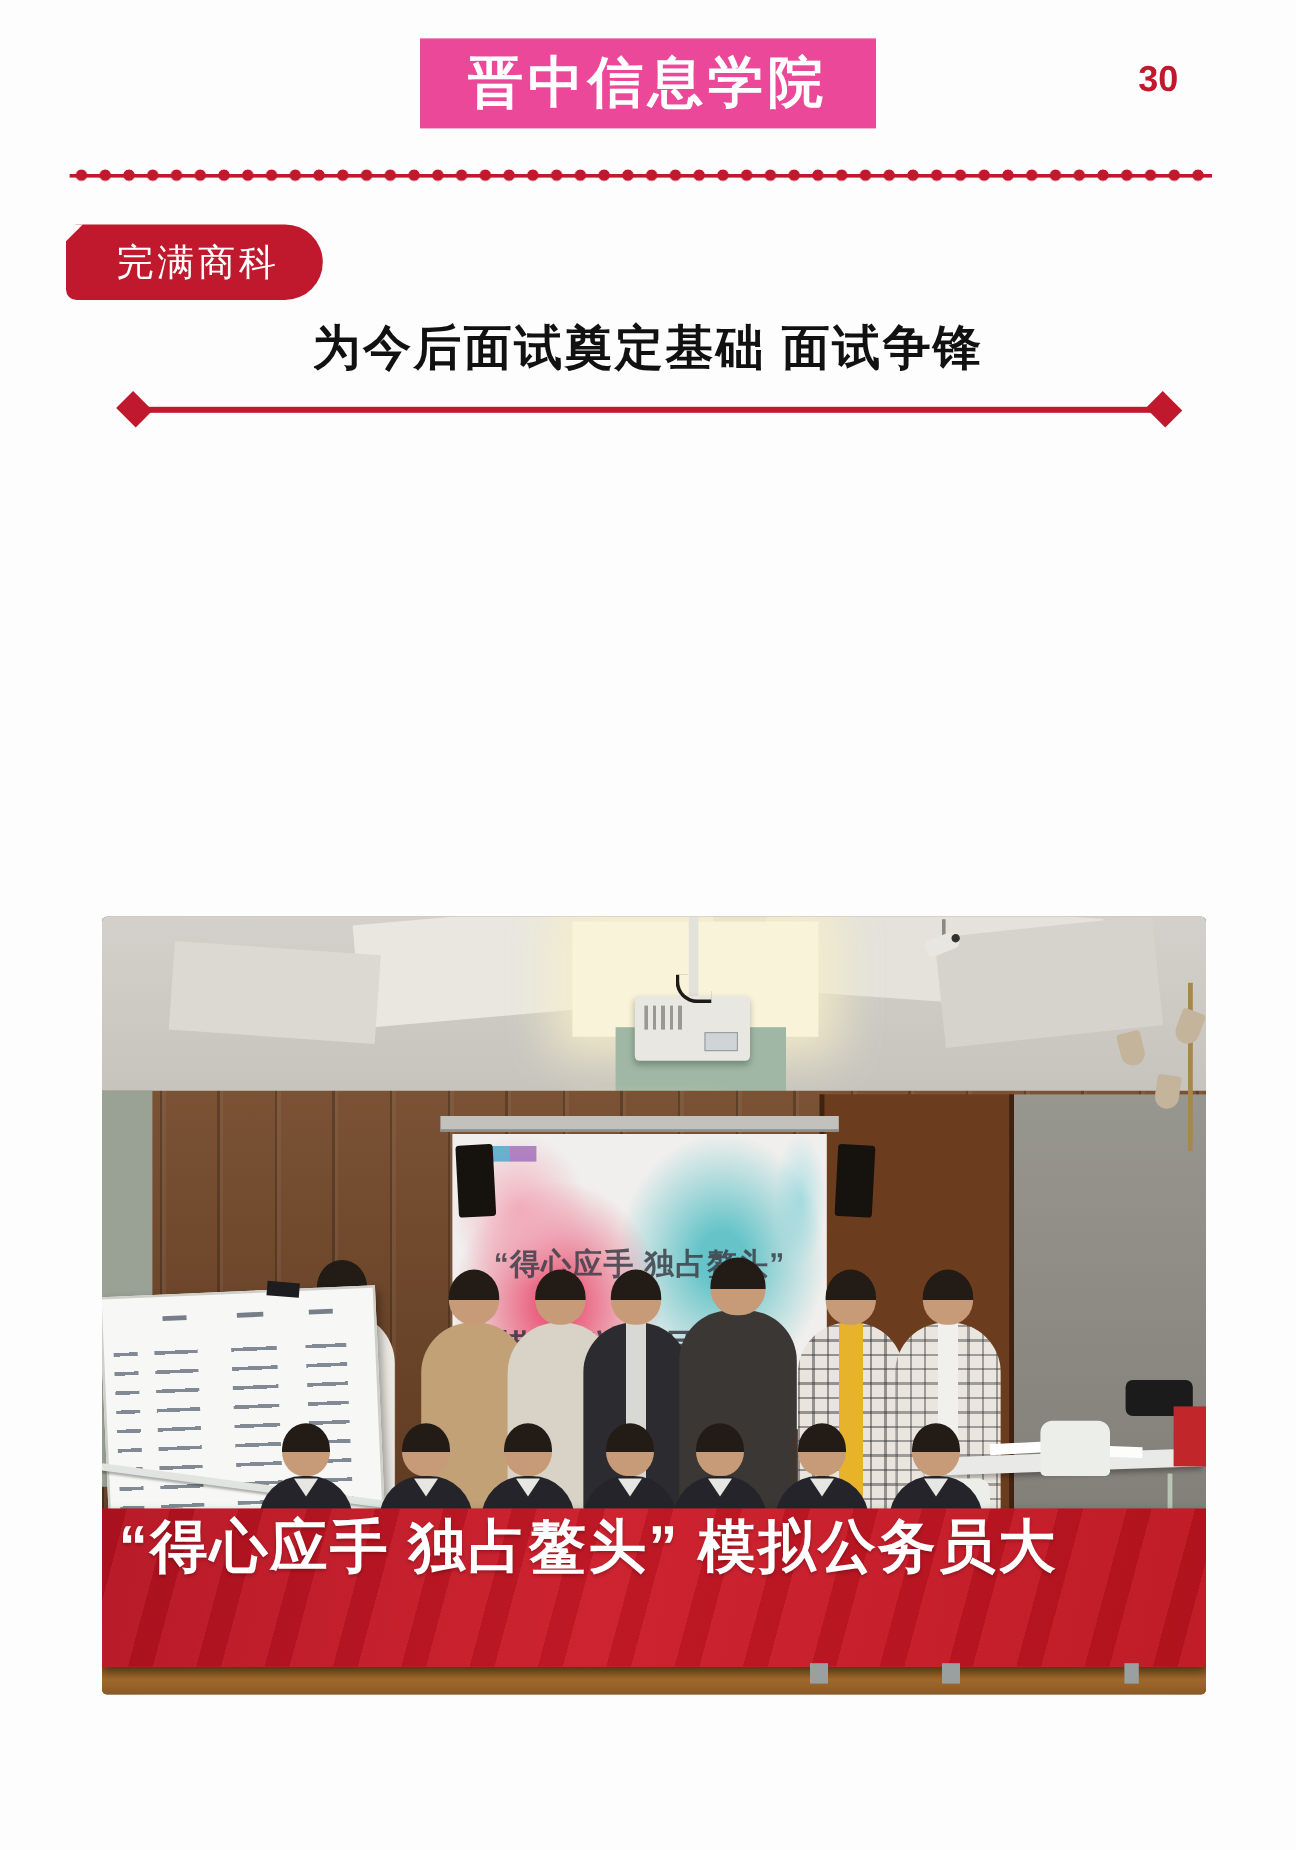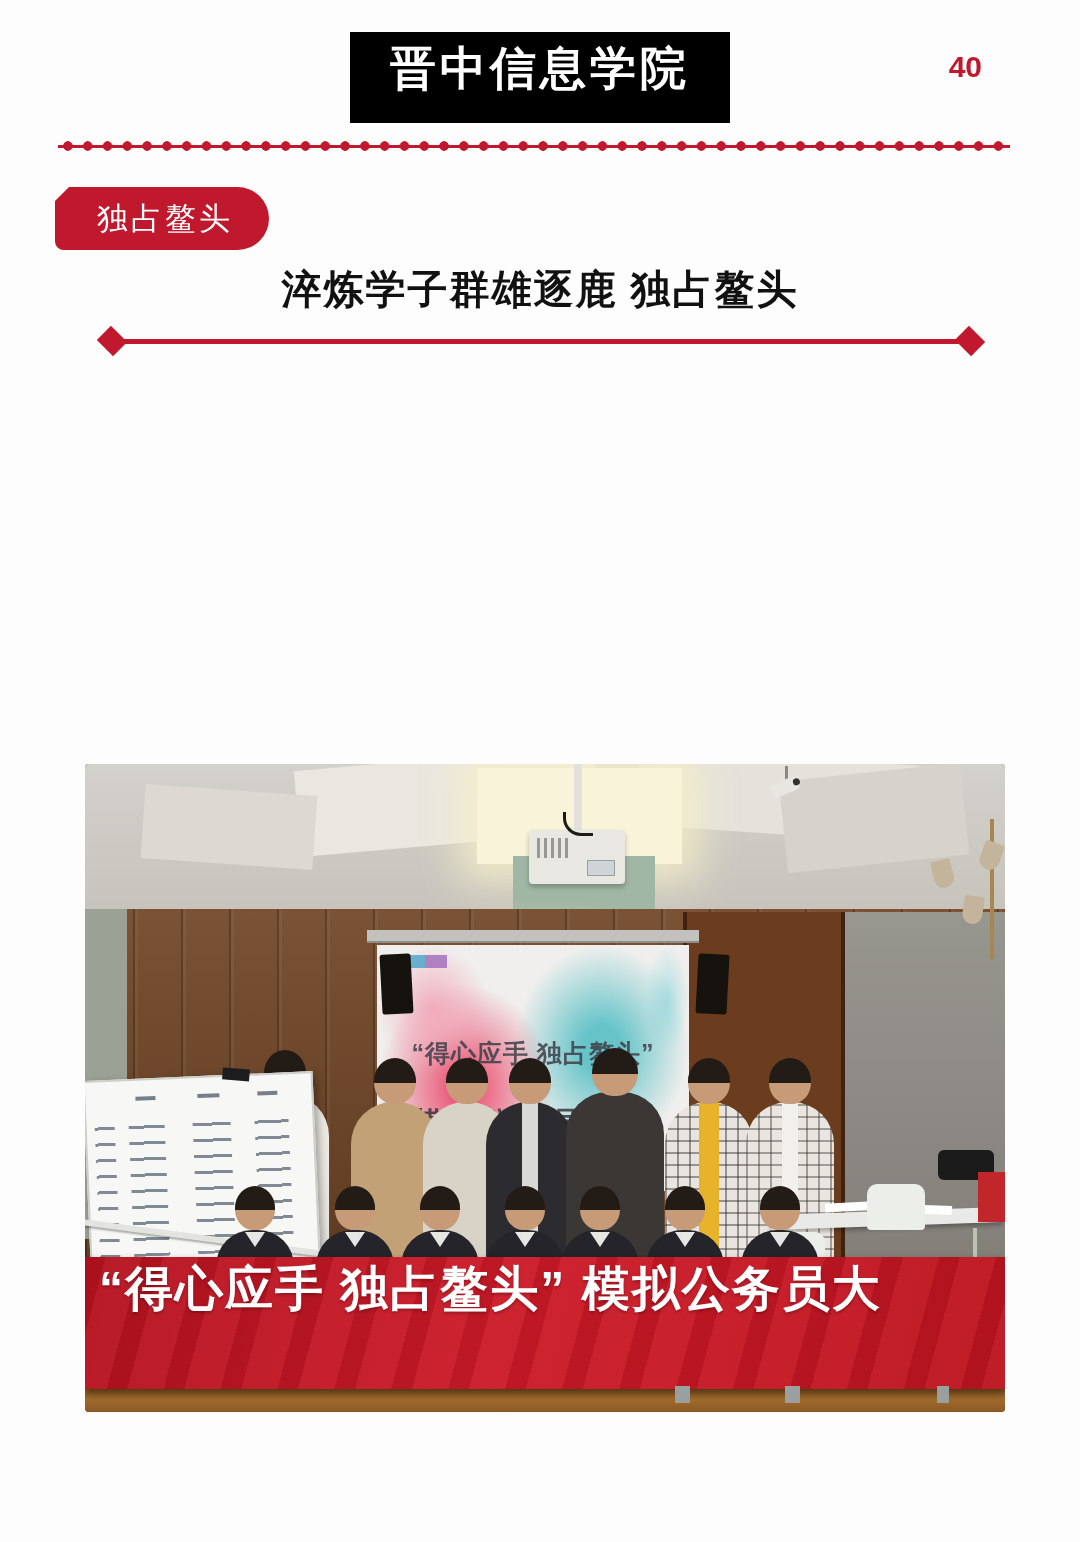--- a/index.html
+++ b/index.html
@@ -1,21 +1,21 @@
 <!DOCTYPE html>
 <html><head>
 <meta charset="utf-8">
 <style>
   * { margin:0; padding:0; box-sizing:border-box; }
   html,body { width:1080px; height:1542px; background:#fdfdfd; font-family:"Liberation Sans",sans-serif; overflow:hidden; }
   .page { position:relative; width:1080px; height:1542px; background:#fdfdfd; }
 
   
-  .header-bar { position:absolute; left:350px; top:32px; width:380px; height:91px;
-    background:#000000; color:#fff; text-align:center; line-height:73px;
+  .header-bar { position:absolute; left:350px; top:32px; width:380px; height:75px;
+    background:#ec4899; color:#fff; text-align:center; line-height:73px;
     font-family:"Liberation Serif",serif; font-weight:700; font-size:46px; letter-spacing:4px; }
   .page-num { position:absolute; top:50px; right:98px; color:#c0182c; font-weight:700; font-size:30px; }
 
   
   .dotted { position:absolute; left:58px; top:140px; width:952px; height:12px;
     background-image:
       radial-gradient(circle 4.6px at 50% 50%, #c0182c 4.5px, rgba(192,24,44,0) 5px),
       linear-gradient(#c0182c,#c0182c);
     background-size:19.8px 12px, 100% 3px;
     background-position:0 0, 0 4.5px;
@@ -152,27 +152,27 @@
     letter-spacing:2px; white-space:nowrap; text-shadow:0 2px 3px rgba(0,0,0,.25); }
   .banner-t2 { left:322px; top:86px; font-size:27px; font-weight:700; color:#fff;
     letter-spacing:1px; white-space:nowrap; }
 </style>
 </head>
 <body>
 
 <div class="page">
 
   <div class="header-bar">晋中信息学院</div>
-  <div class="page-num">40</div>
+  <div class="page-num">30</div>
 
   <div class="dotted"></div>
 
-  <div class="ribbon">独占鳌头</div>
-
-  <div class="article-title">淬炼学子群雄逐鹿 独占鳌头</div>
+  <div class="ribbon">完满商科</div>
+
+  <div class="article-title">为今后面试奠定基础 面试争锋</div>
 
   <div class="divider">
     <div class="line"></div>
     <div class="dmd l"></div>
     <div class="dmd r"></div>
   </div>
 
 
   <div class="photo">
     <div class="ceiling"></div>

